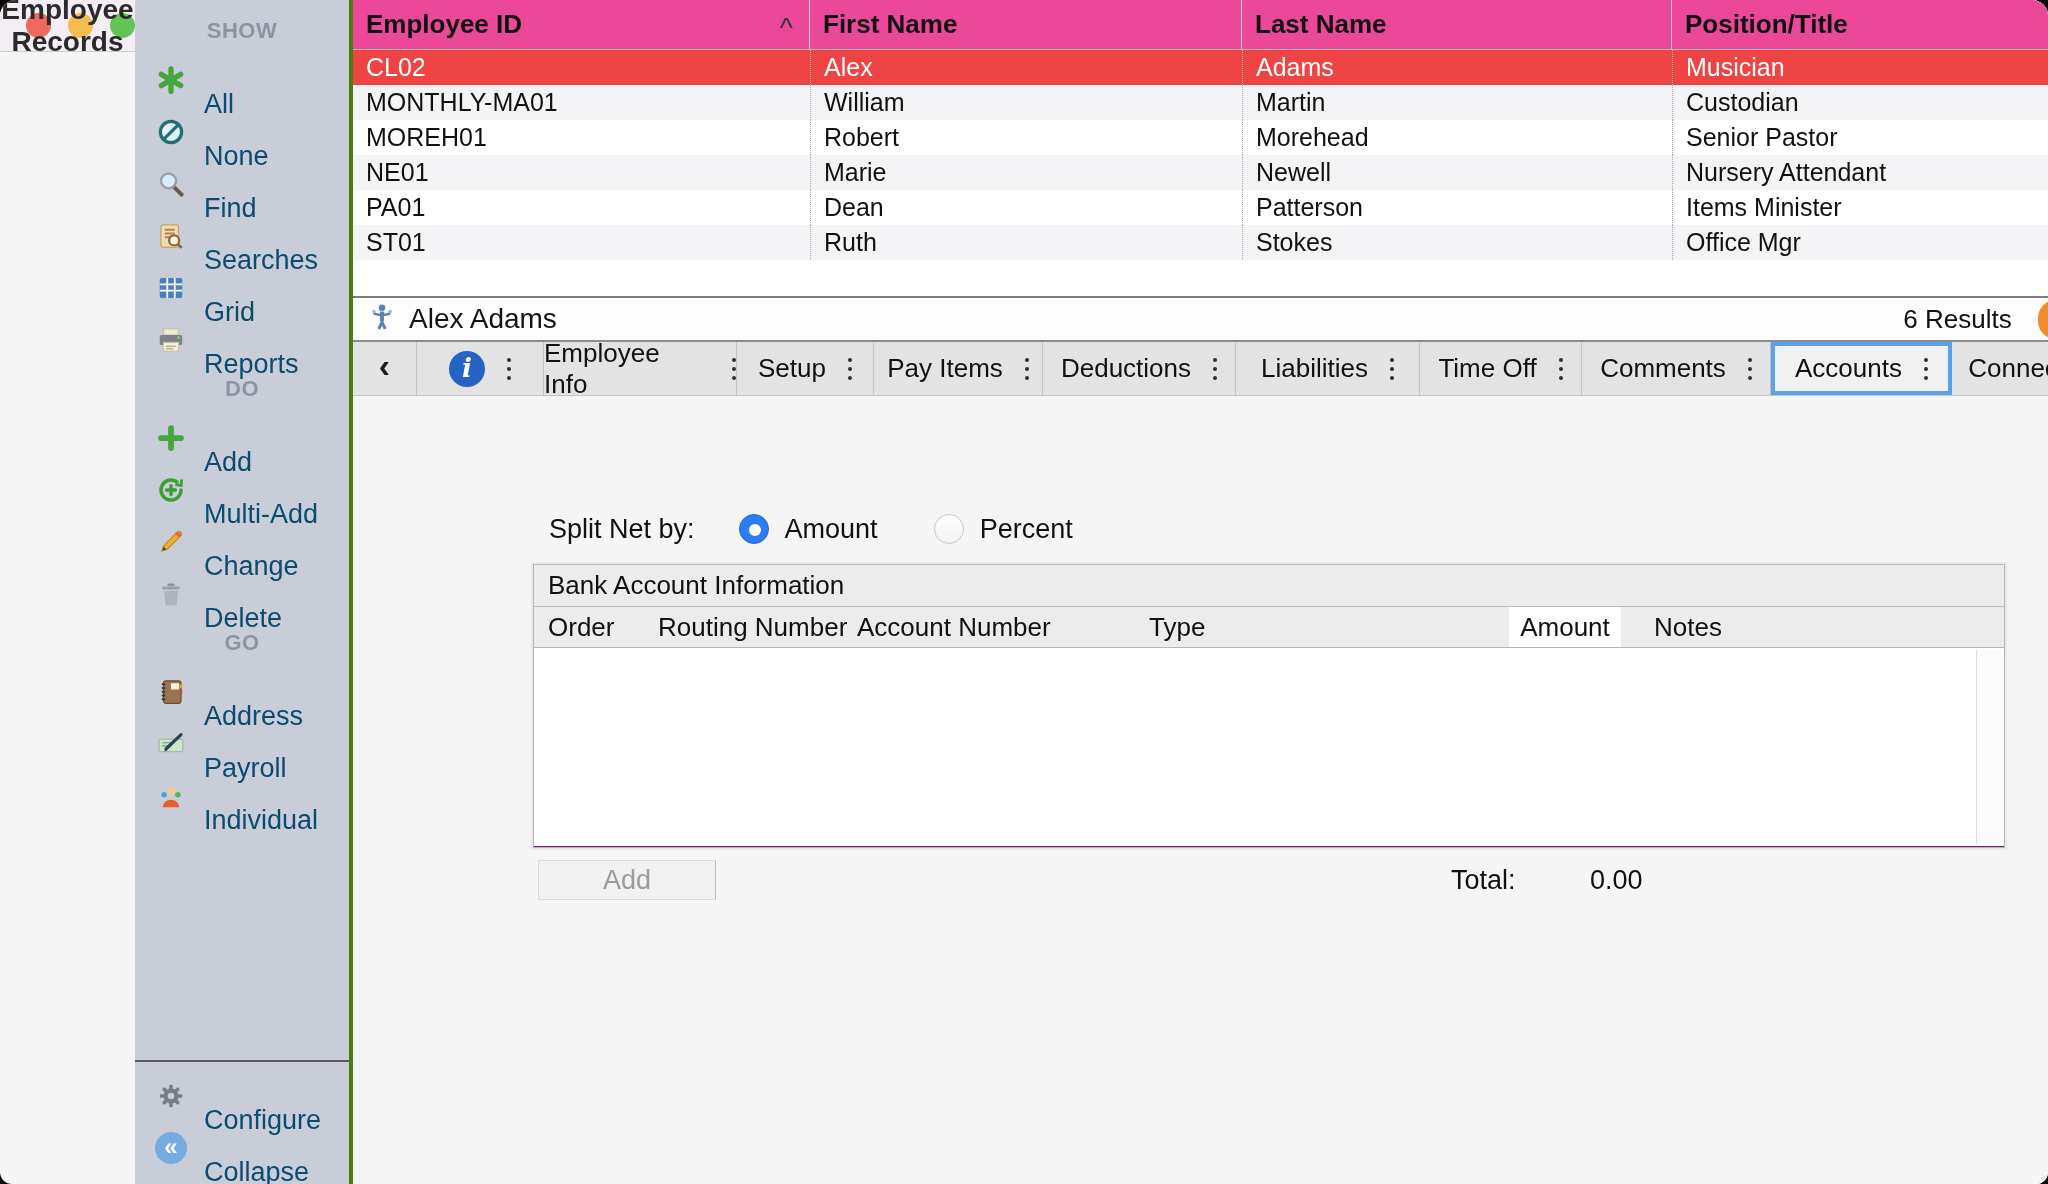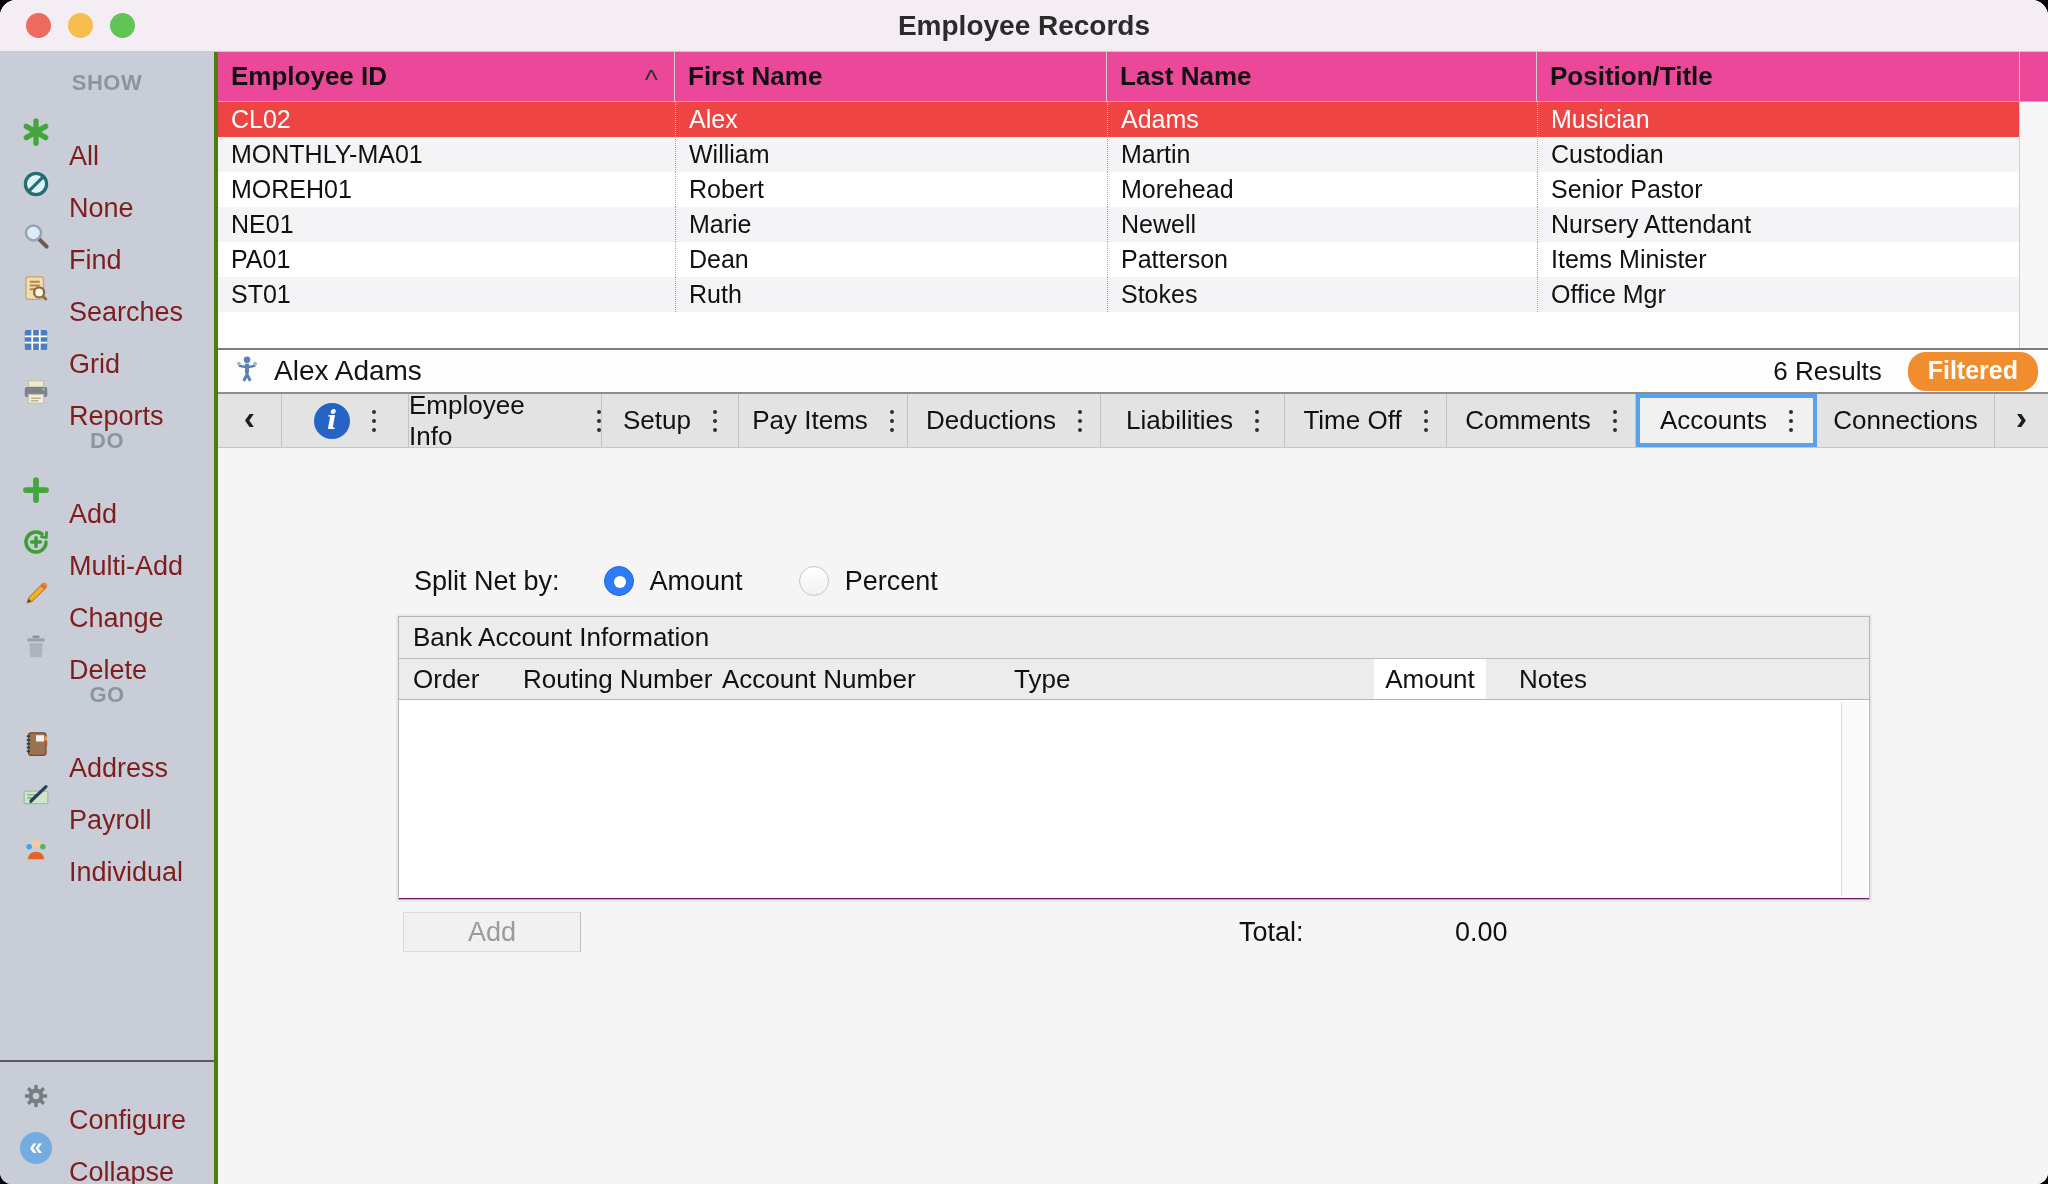--- a/index.html
+++ b/index.html
@@ -1,20 +1,20 @@
 <!DOCTYPE html>
 <html><head>
 <meta charset="utf-8">
 <style>
   * { box-sizing: border-box; margin: 0; padding: 0; }
   html, body { width: 2048px; height: 1184px; background: #000; }
   body { font-family: "Liberation Sans", "DejaVu Sans", sans-serif; color: #111; }
 
   .window { width: 2048px; height: 1184px; border-radius: 16px 16px 12px 12px; overflow: hidden;
-            display: flex; flex-direction: column; background: #f5f5f5; }
+            display: flex; flex-direction: row; background: #f5f5f5; }
 
   
   .titlebar { height: 52px; background: #f4eef4; border-bottom: 1px solid #cfc9cf;
               display: flex; align-items: center; position: relative; flex: 0 0 auto; }
   .lights { display: flex; gap: 17px; margin-left: 26px; }
   .light { width: 25px; height: 25px; border-radius: 50%; }
   .light.red { background: #ee6a5f; }
   .light.yellow { background: #f5bd4f; }
   .light.green { background: #62c454; }
   .win-title { position: absolute; left: 0; right: 0; text-align: center;
@@ -22,21 +22,21 @@
 
   .main { flex: 1; display: flex; min-height: 0; }
 
   
   .sidebar { width: 218px; flex: 0 0 218px; background: #c9cdd8; border-right: 4px solid #4d7c0f;
              display: flex; flex-direction: column; padding-top: 8px; }
   .section-h { height: 46px; display: flex; align-items: center; justify-content: center;
                color: #8d93a0; font-weight: bold; font-size: 22px; letter-spacing: .5px; }
   .side-row { height: 52px; display: flex; align-items: center; padding-left: 20px; gap: 17px; cursor: default; }
   .side-row .icn { width: 32px; height: 32px; display: flex; align-items: center; justify-content: center; flex: 0 0 32px; }
-  .side-row .lbl { font-size: 27px; color: #7f1d1d; margin-top: 48px; }
+  .side-row .lbl { font-size: 27px; color: #0c4a6e; margin-top: 48px; }
   .side-footer { margin-top: auto; border-top: 2px solid #5a5a5a; padding: 8px 0 10px; }
   .collapse-circle { width: 32px; height: 32px; border-radius: 50%; background: #74abe0; color: #fff;
                      display: flex; align-items: center; justify-content: center;
                      font-size: 24px; font-weight: bold; line-height: 1; padding-bottom: 3px; }
 
   
   .content { flex: 1; display: flex; flex-direction: column; min-width: 0; background: #f5f5f5; }
 
   
   .etable { position: relative; background: #fff; flex: 0 0 296px; }
@@ -108,21 +108,21 @@
   .bc4 { left: 975px; width: 112px; background: #fff; text-align: center; height: 100%; }
   .bc5 { left: 1120px; }
   .bank-body { position: relative; height: 198px; background: #fff; }
   .bank-scroll { position: absolute; right: 2px; top: 2px; bottom: 2px; width: 26px;
                  background: #fafafa; border-left: 1px solid #dddddd; }
 
   .panel-footer { position: absolute; top: 464px; left: 180px; width: 1472px; height: 42px; }
   .add-btn { position: absolute; left: 5px; top: 0; width: 178px; height: 40px;
              background: #f1f1f1; border: 1px solid #d9d9d9; border-right-color: #bdbdbd;
              color: #9b9b9b; font-size: 27px; display: flex; align-items: center; justify-content: center; }
-  .total-label { position: absolute; left: 841px; line-height: 40px; font-size: 27px; }
+  .total-label { position: absolute; left: 918px; line-height: 40px; font-size: 27px; }
   .total-value { position: absolute; left: 1057px; line-height: 40px; font-size: 27px; }
 </style>
 </head>
 <body>
 
 <div class="window">
 
   <div class="titlebar">
     <div class="lights">
       <span class="light red"></span>

